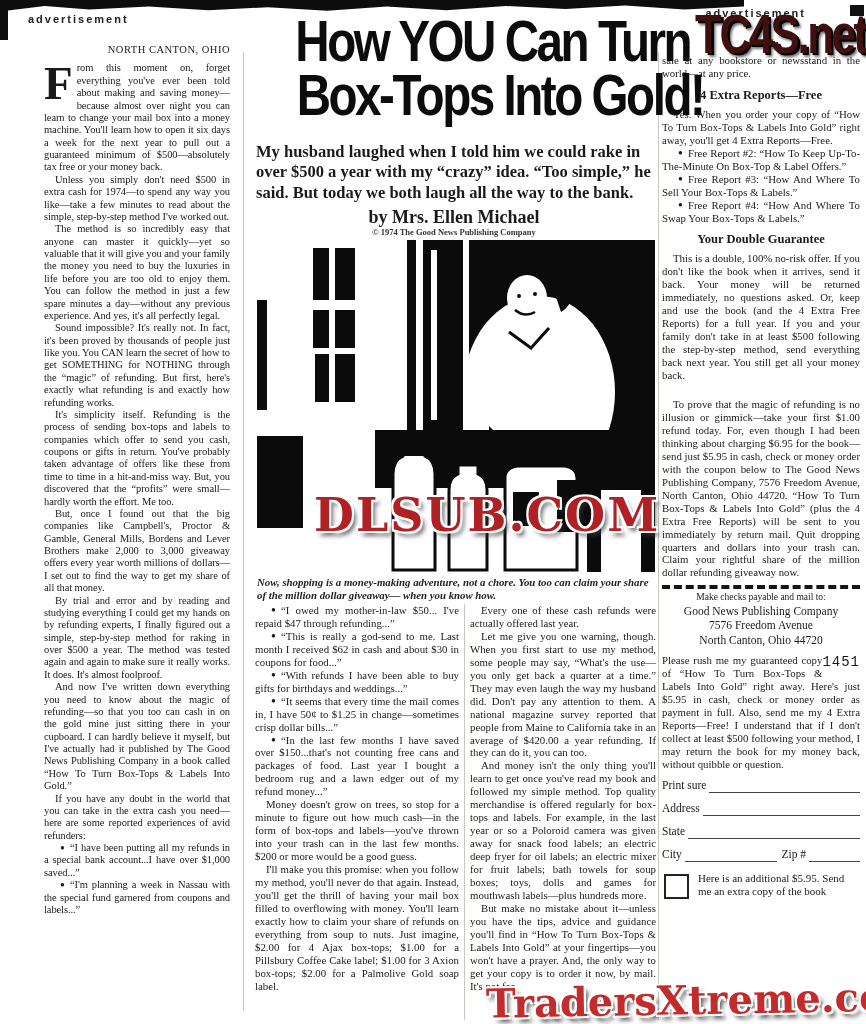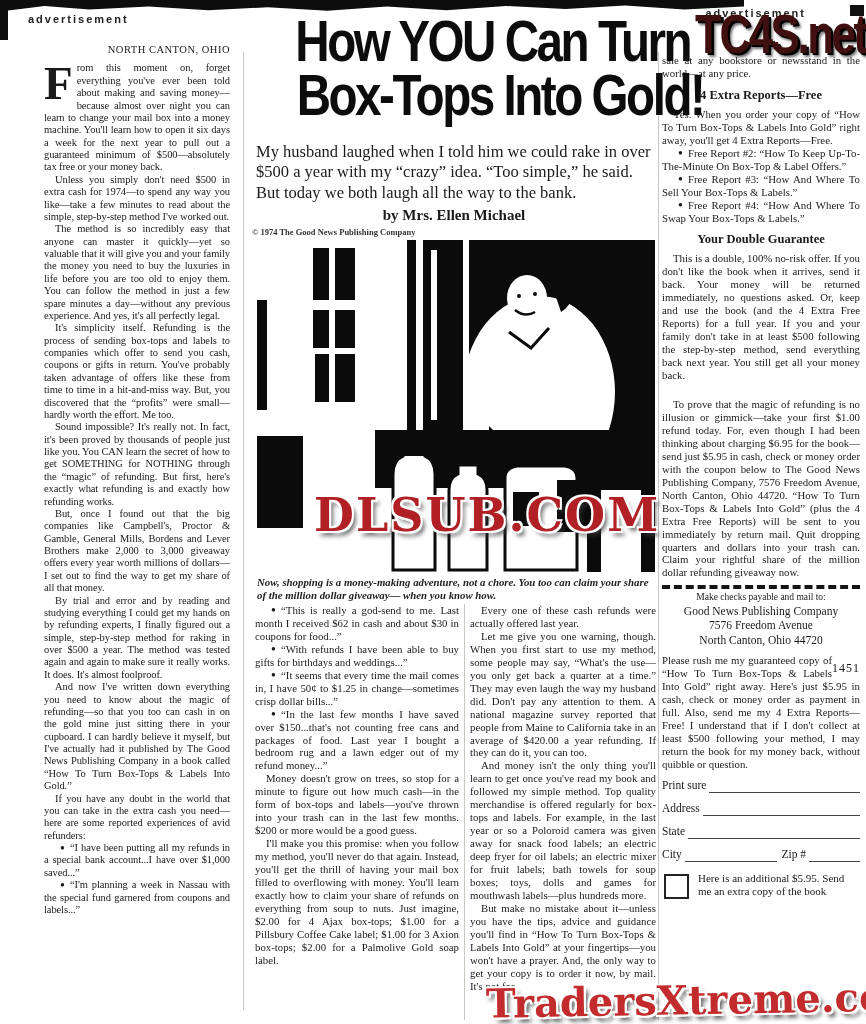--- a/index.html
+++ b/index.html
@@ -49,25 +49,25 @@
   .bullet{padding-left:0;}
   .bullet .bt{display:block;text-indent:26px;}
   .bullet::before{left:16px;top:1px;}
 
   
   .headline{position:absolute;left:252px;top:14px;width:404px;text-align:center;z-index:5;}
   .headline .hl{display:block;line-height:.93;}
   .headline .hl span{display:inline-block;transform:scaleX(.82);transform-origin:center;
        font-family:"Liberation Sans",sans-serif;font-weight:bold;font-size:58px;
        letter-spacing:-3px;color:#0c0c0c;white-space:nowrap;}
-  .subhead{position:absolute;left:256px;top:142px;width:398px;font-weight:normal;
+  .subhead{position:absolute;left:256px;top:142px;width:398px;font-weight:bold;
            font-size:16.5px;line-height:1.23;text-align:left;}
   .byline{position:absolute;left:252px;top:207px;width:404px;text-align:center;
-          font-weight:bold;font-size:15px;}
-  .copyright{position:absolute;left:252px;top:227px;width:404px;text-align:left;
+          font-weight:bold;font-size:18px;}
+  .copyright{position:absolute;left:252px;top:227px;width:404px;text-align:center;
           font-weight:bold;font-size:8.5px;color:#333;}
   .photo{position:absolute;left:257px;top:240px;width:398px;height:332px;background:#fff;overflow:hidden;}
   .caption{position:absolute;left:257px;top:576px;width:398px;font-style:italic;font-weight:bold;
            font-size:10.8px;line-height:1.2;color:#222;}
 
   
   .midcol{position:absolute;top:604px;font-size:10.8px;line-height:1.2;text-align:justify;}
   .col2{left:255px;width:204px;}
   .col3{left:470px;width:186px;height:420px;overflow:hidden;}
   .col3 p{margin:0;text-indent:11px;}
@@ -76,21 +76,21 @@
   .rightcol{position:absolute;left:662px;top:54px;width:198px;font-size:10.8px;line-height:1.2;
             text-align:justify;}
   .rightcol p{margin:0;text-indent:11px;}
   .rightcol p.noindent{text-indent:0;}
   .rc-h{font-family:"Liberation Serif",serif;font-weight:bold;font-size:12.5px;text-align:center;
         margin:8px 0 5px 0;}
   .rc-gap{height:16px;}
   .dashes{border:none;border-top:4px dashed #151515;margin:6px 0 3px 0;}
   .makechecks{text-align:center;font-size:9.5px;margin:2px 0 4px 0;text-indent:0 !important;}
   .addr{text-align:center;font-size:11.5px;line-height:1.25;text-indent:0 !important;margin:0;}
-  .code{float:right;font-size:12px;letter-spacing:1px;margin-top:7px;}
+  .code{float:right;font-size:14px;letter-spacing:1px;margin-top:0;font-family:Liberation Mono, monospace;}
   .formrow{display:flex;align-items:flex-end;margin-top:9px;font-size:11.5px;}
   .formrow .lbl{flex:none;}
   .formrow .line{flex:1;border-bottom:1px solid #444;height:12px;margin-left:3px;}
   .formrow .line.short{flex:.55;}
   .formrow .lbl2{flex:none;margin-left:4px;}
   .chkrow{display:flex;margin-top:10px;}
   .chkbox{flex:none;width:25px;height:25px;border:2px solid #222;margin:2px 9px 0 2px;background:#fff;}
   .chkrow p{margin:0;text-indent:0;font-size:11px;line-height:1.22;text-align:left;}
 </style>
 </head>
@@ -109,22 +109,22 @@
 
   <div class="vrule" style="left:243px;top:52px;height:958px;"></div>
   <div class="vrule" style="left:464px;top:604px;height:416px;"></div>
   <div class="vrule" style="left:658px;top:52px;height:968px;"></div>
 
   <div class="leftcol">
     <div class="dateline">NORTH CANTON, OHIO</div>
     <p class="dropcap">From this moment on, forget everything you've ever been told about making and saving money—because almost over night you can learn to change your mail box into a money machine. You'll learn how to open it six days a week for the next year to pull out a guaranteed minimum of $500—absolutely tax free or your money back.</p>
     <p>Unless you simply don't need $500 in extra cash for 1974—to spend any way you like—take a few minutes to read about the simple, step-by-step method I've worked out.</p>
     <p>The method is so incredibly easy that anyone can master it quickly—yet so valuable that it will give you and your family the money you need to buy the luxuries in life before you are too old to enjoy them. You can follow the method in just a few spare minutes a day—without any previous experience. And yes, it's all perfectly legal.</p>
+    <p>Sound impossible? It's really not. In fact, it's been proved by thousands of people just like you. You CAN learn the secret of how to get SOMETHING for NOTHING through the “magic” of refunding. But first, here's exactly what refunding is and exactly how refunding works.</p>
     <p>It's simplicity itself. Refunding is the process of sending box-tops and labels to companies which offer to send you cash, coupons or gifts in return. You've probably taken advantage of offers like these from time to time in a hit-and-miss way. But, you discovered that the “profits” were small—hardly worth the effort. Me too.</p>
-    <p>Sound impossible? It's really not. In fact, it's been proved by thousands of people just like you. You CAN learn the secret of how to get SOMETHING for NOTHING through the “magic” of refunding. But first, here's exactly what refunding is and exactly how refunding works.</p>
     <p>But, once I found out that the big companies like Campbell's, Proctor &amp; Gamble, General Mills, Bordens and Lever Brothers make 2,000 to 3,000 giveaway offers every year worth millions of dollars—I set out to find the way to get my share of all that money.</p>
     <p>By trial and error and by reading and studying everything I could get my hands on by refunding experts, I finally figured out a simple, step-by-step method for raking in over $500 a year. The method was tested again and again to make sure it really works. It does. It's almost foolproof.</p>
     <p>And now I've written down everything you need to know about the magic of refunding—so that you too can cash in on the gold mine just sitting there in your cupboard. I can hardly believe it myself, but I've actually had it published by The Good News Publishing Company in a book called “How To Turn Box-Tops &amp; Labels Into Gold.”</p>
     <p>If you have any doubt in the world that you can take in the extra cash you need—here are some reported experiences of avid refunders:</p>
     <p class="bullet">
         <span class="bt">“I have been putting all my refunds in a special bank account...I have over $1,000 saved...”</span>
       </p>
     <p class="bullet">
         <span class="bt">“I'm planning a week in Nassau with the special fund garnered from coupons and labels...”</span>
       </p>
@@ -181,20 +181,23 @@
       <rect x="344" y="250" width="40" height="82" fill="#ffffff"></rect>
 
       <rect x="146" y="206" width="30" height="10" fill="#0b0b0b"></rect>
       <rect x="256" y="252" width="26" height="34" fill="#0b0b0b"></rect>
     </svg>
   </div>
   <div class="wm-dlsub">DLSUB.COM</div>
   <div class="caption">Now, shopping is a money-making adventure, not a chore. You too can claim your share of the million dollar giveaway— when you know how.</div>
 
   <div class="midcol col2">
+    <p class="bullet">
+        <span class="bt">“I owed my mother-in-law $50... I've repaid $47 through refunding...”</span>
+      </p>
     <p class="bullet">
         <span class="bt">“This is really a god-send to me. Last month I received $62 in cash and about $30 in coupons for food...”</span>
       </p>
     <p class="bullet">
         <span class="bt">“With refunds I have been able to buy gifts for birthdays and weddings...”</span>
       </p>
     <p class="bullet">
         <span class="bt">“It seems that every time the mail comes in, I have 50¢ to $1.25 in change—sometimes crisp dollar bills...”</span>
       </p>
     <p class="bullet">

